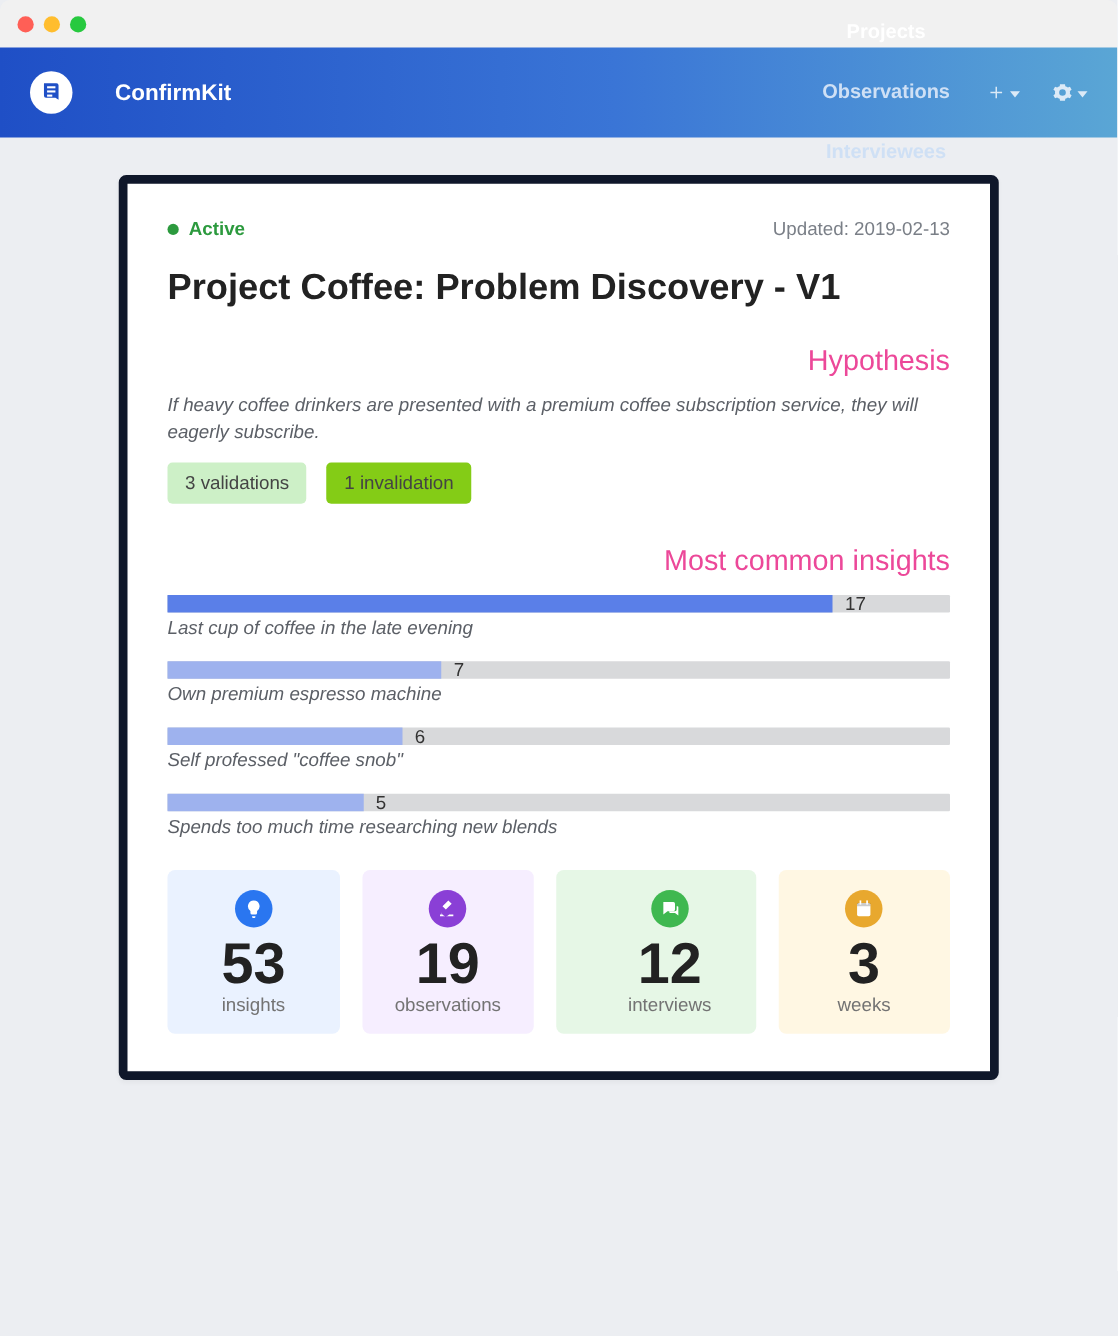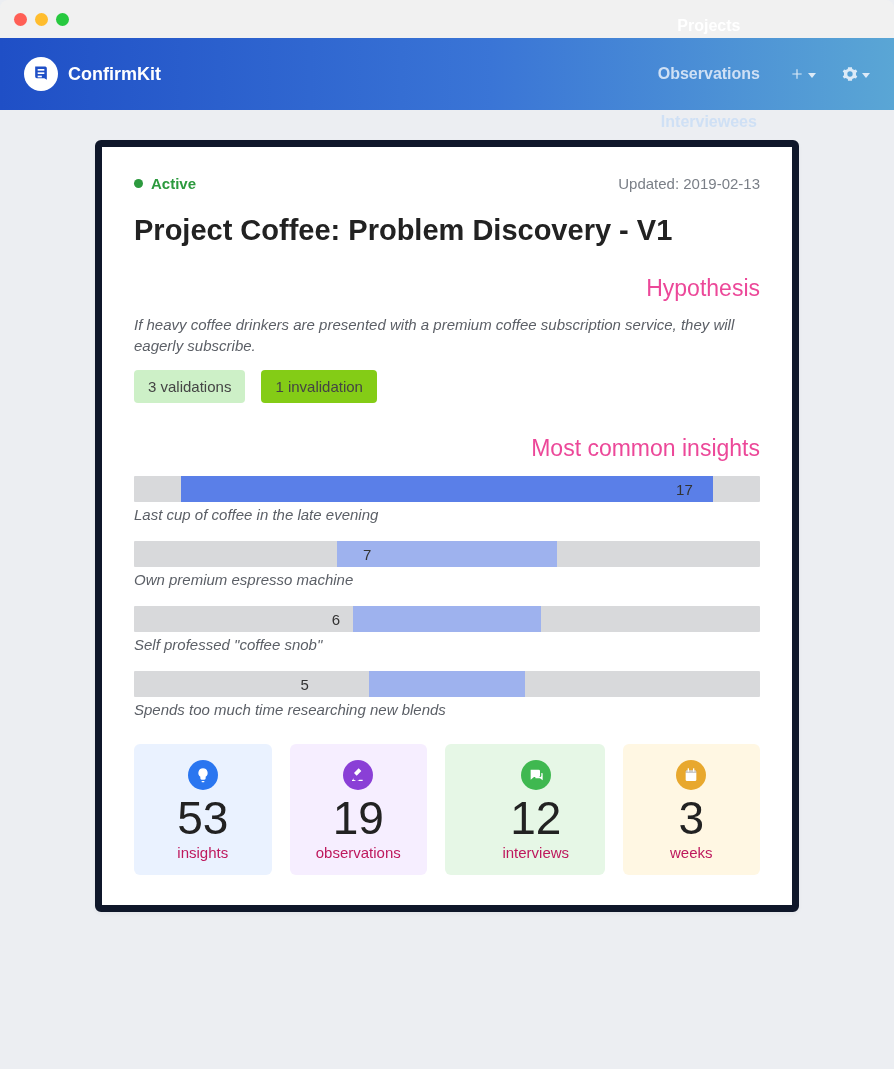--- a/index.html
+++ b/index.html
@@ -34,21 +34,21 @@
     display: flex;
     align-items: center;
     padding: 0 24px;
     color: #fff;
   }
   .brand { display: flex; align-items: center; gap: 10px; }
   .brand-icon {
     width: 34px; height: 34px; background: #fff; border-radius: 50%;
     display: flex; align-items: center; justify-content: center;
   }
-  .brand-name { font-weight: 700; font-size: 18px; }
+  .brand-name { font-weight: 700; font-size: 18px; margin-left: 24px; }
   .nav-spacer { flex: 1; }
   .nav-links { display: flex; align-items: center; gap: 30px; font-weight: 700; font-size: 16px; flex-direction: column; }
   .nav-link { color: #cfe0f5; cursor: pointer; }
   .nav-link.active { color: #fff; }
   .nav-actions { display: flex; align-items: center; gap: 26px; margin-left: 30px; }
   .nav-action { display: flex; align-items: center; gap: 4px; cursor: pointer; color: #dceaf7; }
   .caret-down {
     width: 0; height: 0; border-left: 4px solid transparent; border-right: 4px solid transparent;
     border-top: 5px solid #dceaf7; margin-top: 2px;
   }
@@ -69,22 +69,22 @@
   .hypothesis-text { font-style: italic; color: #5b5f66; font-size: 15px; line-height: 1.4; margin-bottom: 14px; }
   .badge-row { display: flex; gap: 16px; margin-bottom: 32px; text-align: right; }
   .badge {
     padding: 8px 14px; border-radius: 4px; font-size: 15px; color: #444;
   }
   .badge.green { background: #cdf0c7; }
   .badge.red { background: #84cc16; }
   .insights { margin-top: 14px; }
   .insight-row { margin-bottom: 18px; }
   .bar-track {
-    position: relative; height: 26px; background: #d8d9db; border-radius: 1px;
-    display: flex; align-items: center; justify-content: center;
+    position: relative; height: 14px; background: #d8d9db; border-radius: 1px;
+    display: flex; align-items: center;
   }
   .bar-fill { height: 100%; background: #5a7fe8; }
   .bar-fill.light { background: #9eb2ee; }
   .bar-value { position: absolute; font-size: 15px; color: #333; }
   .insight-label { font-style: italic; color: #5b5f66; font-size: 15px; margin-top: 4px; }
   .stats-row { display: flex; gap: 18px; margin-top: 26px; }
   .stat-card {
     flex: 1; border-radius: 6px; padding: 16px 10px 14px 10px;
     display: flex; flex-direction: column; align-items: center;
   }
@@ -93,22 +93,22 @@
   .stat-card.green { background: #e6f7e6; padding-left: 32px; }
   .stat-card.yellow { background: #fff7e3; }
   .stat-icon {
     width: 30px; height: 30px; border-radius: 50%; display: flex;
     align-items: center; justify-content: center; margin-bottom: 4px;
   }
   .stat-icon.blue { background: #2a76f0; }
   .stat-icon.purple { background: #8a3fd6; }
   .stat-icon.green { background: #3fb850; }
   .stat-icon.yellow { background: #e8a82e; }
-  .stat-value { font-size: 46px; font-weight: 400; color: #222; line-height: 1.05; }
-  .stat-label { font-size: 15px; color: #be185d; margin-top: 2px; }
+  .stat-value { font-size: 46px; font-weight: 700; color: #222; line-height: 1.05; }
+  .stat-label { font-size: 15px; color: #737373; margin-top: 2px; }
 </style>
 </head>
 <body>
 
 <div class="window">
   <div class="titlebar">
     <div class="dot red"></div>
     <div class="dot yellow"></div>
     <div class="dot green"></div>
   </div>

